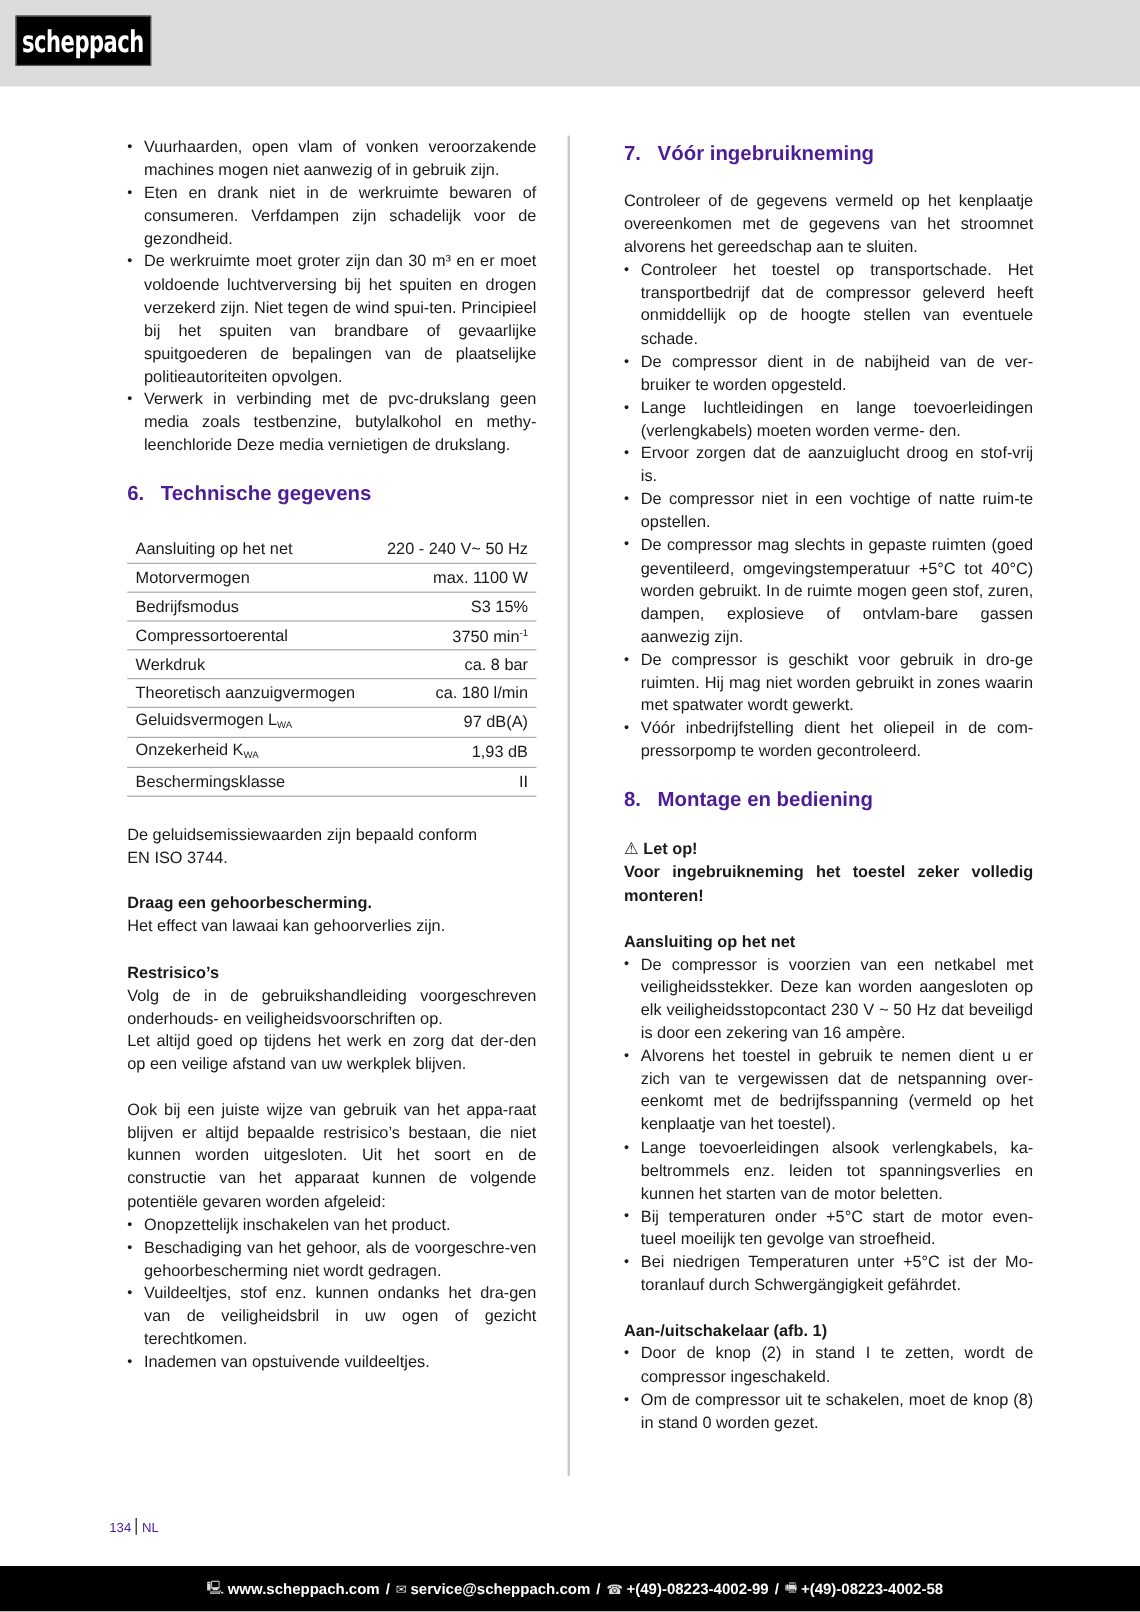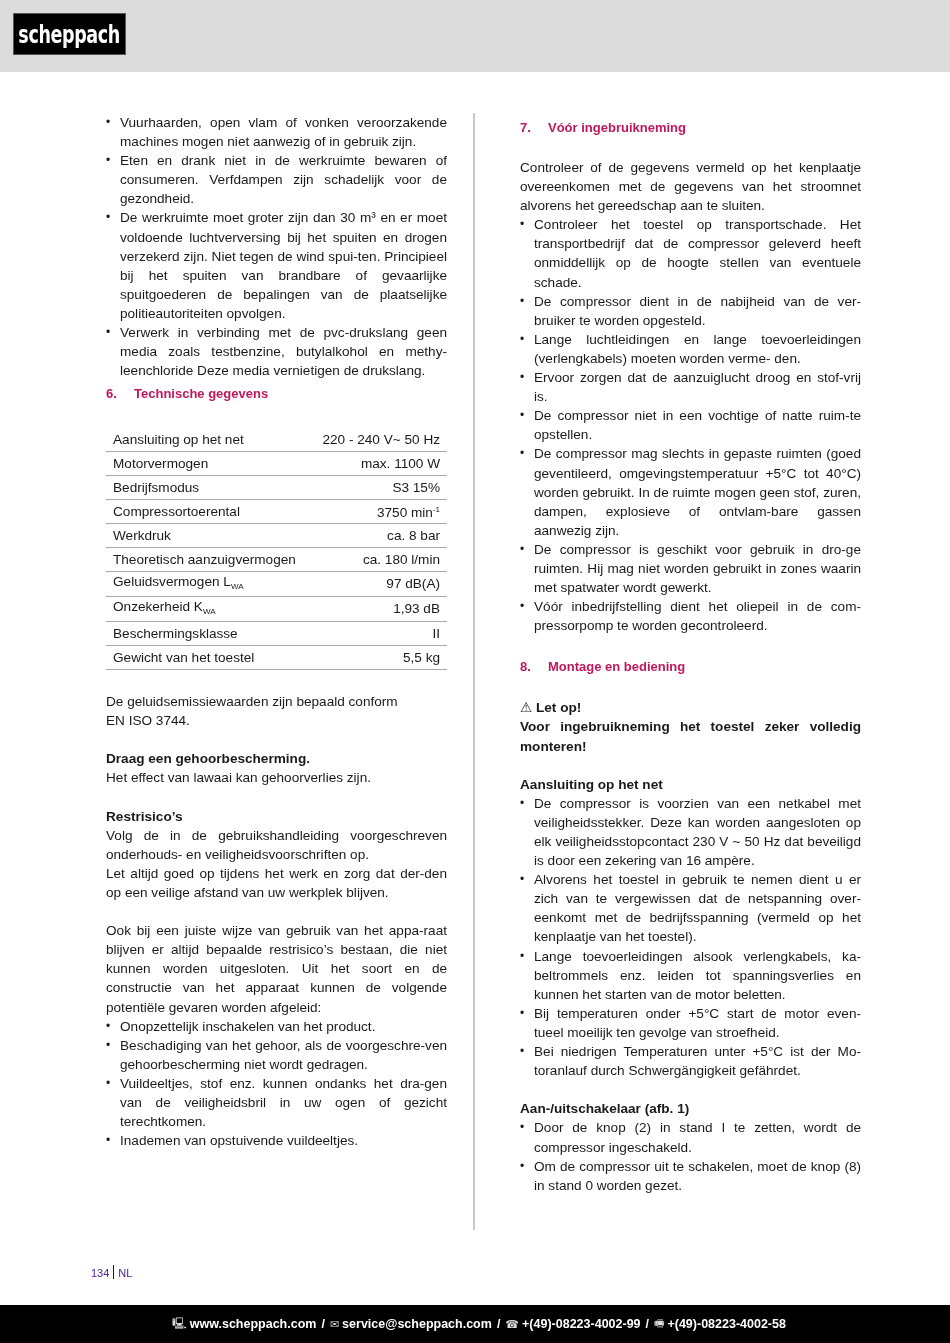--- a/index.html
+++ b/index.html
@@ -15,21 +15,21 @@
   .col { position: absolute; top: 113px; width: 341px; font-size: 13.6px; line-height: 19.1px; }
   .col-left { left: 106px; }
   .col-right { left: 520px; }
   .divider { position: absolute; left: 473px; top: 113px; width: 2px; height: 1117px; background: #c8c8c8; }
 
   p { text-align: justify; }
   ul.bul { list-style: none; }
   ul.bul li { position: relative; padding-left: 14px; text-align: justify; }
   ul.bul li::before { content: "•"; position: absolute; left: 0; top: 0; font-size: 12px; }
 
-  h2 { font-size: 13px; font-weight: bold; line-height: 24px; margin: 0; color: #be185d; }
+  h2 { font-size: 17px; font-weight: bold; line-height: 24px; margin: 0; color: #4c1d95; }
   h2 .num { display: inline-block; width: 28px; }
   .bold { font-weight: bold; }
   .gap { height: 19.1px; }
 
   table.spec { width: 341px; border-collapse: collapse; margin-top: 0; }
   table.spec td { height: 24px; padding: 0 7px; font-size: 13.6px; border-bottom: 1.5px solid #a9a9a9; vertical-align: middle; }
   table.spec td.v { text-align: right; }
   sub { font-size: 8px; vertical-align: -3px; }
   sup { font-size: 8px; vertical-align: 5px; }
 
@@ -53,21 +53,21 @@
 <div class="divider"></div>
 
 <div class="col col-left">
   <ul class="bul">
     <li>Vuurhaarden, open vlam of vonken veroorzakende machines mogen niet aanwezig of in gebruik zijn.</li>
     <li>Eten en drank niet in de werkruimte bewaren of consumeren. Verfdampen zijn schadelijk voor de gezondheid.</li>
     <li>De werkruimte moet groter zijn dan 30 m³ en er moet voldoende luchtverversing bij het spuiten en drogen verzekerd zijn. Niet tegen de wind spui-ten. Principieel bij het spuiten van brandbare of gevaarlijke spuitgoederen de bepalingen van de plaatselijke politieautoriteiten opvolgen.</li>
     <li>Verwerk in verbinding met de pvc-drukslang geen media zoals testbenzine, butylalkohol en methy-leenchloride Deze media vernietigen de drukslang.</li>
   </ul>
 
-  <h2 style="margin-top:2px;">
+  <h2 style="margin-top:20px;">
     <span class="num">6.</span><span>Technische gegevens</span>
   </h2>
 
   <table class="spec" style="margin-top:21px;">
     <tbody>
         <tr>
       <td>Aansluiting op het net</td>
       <td class="v">220 - 240 V~ 50 Hz</td>
     </tr>
     <tr>
@@ -94,24 +94,20 @@
       <td><span>Geluidsvermogen L</span><sub>WA</sub></td>
       <td class="v">97 dB(A)</td>
     </tr>
     <tr>
       <td><span>Onzekerheid K</span><sub>WA</sub></td>
       <td class="v">1,93 dB</td>
     </tr>
     <tr>
       <td>Beschermingsklasse</td>
       <td class="v">II</td>
-    </tr>
-    <tr>
-      <td>Gewicht van het toestel</td>
-      <td class="v">5,5 kg</td>
     </tr>
   </tbody>
     </table>
 
   <div style="margin-top:22px;">
     <div>De geluidsemissiewaarden zijn bepaald conform</div>
     <div>EN ISO 3744.</div>
   </div>
   <div class="gap"></div>
   <div class="bold">Draag een gehoorbescherming.</div>

